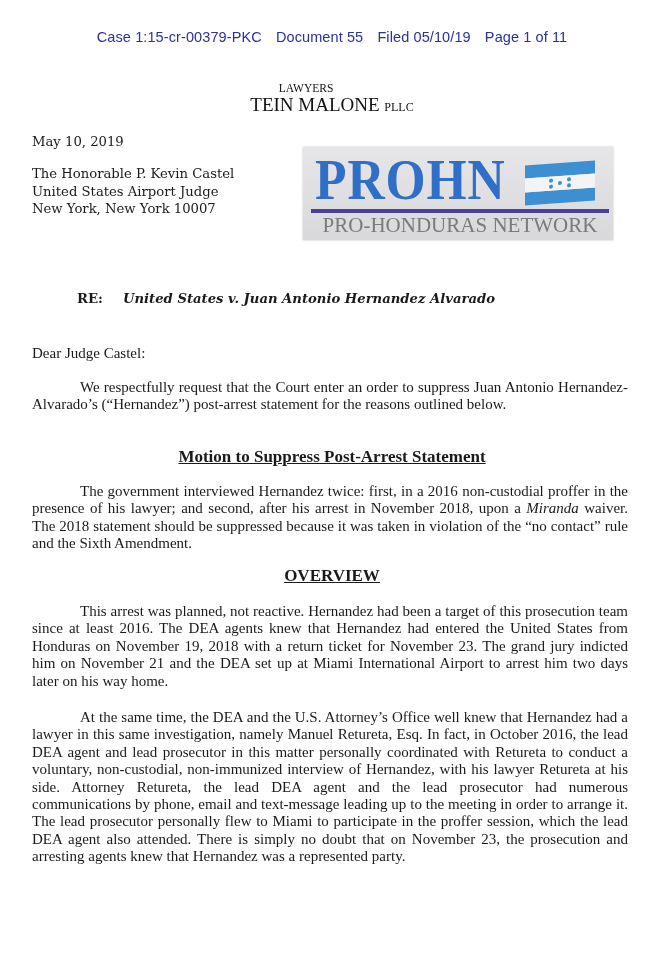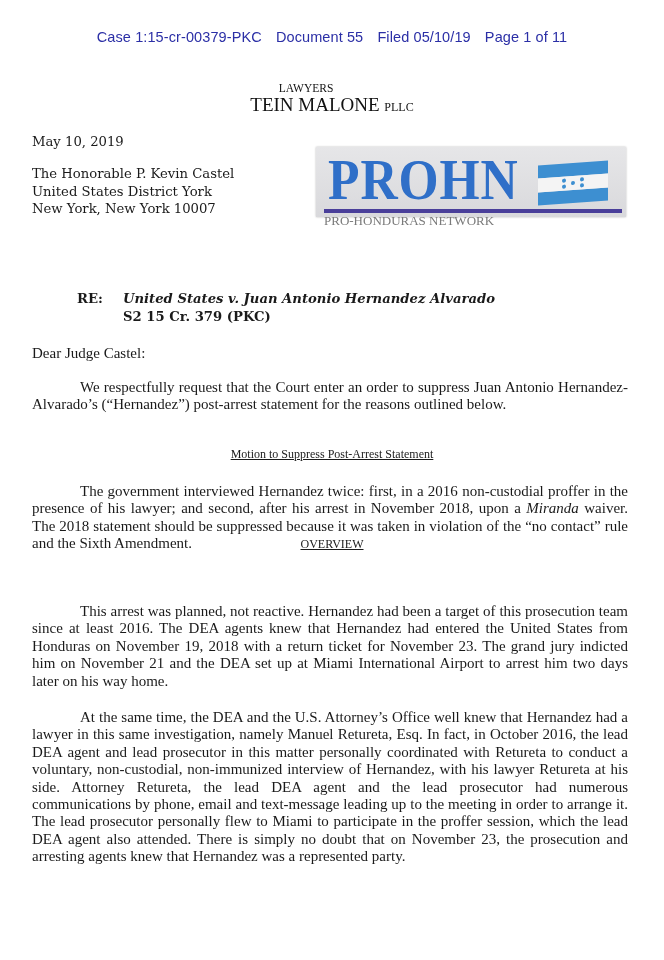--- a/index.html
+++ b/index.html
@@ -22,37 +22,37 @@
   .firm .pllc { font-size: 12px; }
   .lawyers {
     top: 82px; left: 0; width: 612px; text-align: center;
     font-family: "Liberation Serif", serif; font-size: 11.5px; color: #111;
   }
   .text { font-family: "DejaVu Serif", serif; font-size: 13.2px; line-height: 17.5px; }
   .date { top: 133px; left: 32px; }
   .addr { top: 165px; left: 32px; }
   .addr .via { font-weight: bold; font-style: italic; text-decoration: underline; }
   .logo {
-    top: 147px; left: 316px; width: 310px; height: 70px;
+    top: 147px; left: 303px; width: 310px; height: 93px;
     background: linear-gradient(#e6e6e8, #d9d9dc);
     box-shadow: 0 0 2px #bbb;
   }
   .logo .prohn {
     position: absolute; left: 12px; top: 4px;
     font-family: "Liberation Serif", serif; font-weight: bold;
     font-size: 56px; line-height: 58px; color: #2f6fc8; letter-spacing: 1px;
     transform: scaleX(0.92); transform-origin: left;
   }
   .logo .bar {
     position: absolute; left: 8px; top: 62px; width: 298px; height: 4px;
     background: #4a3f9a;
   }
   .logo .net {
-    position: absolute; left: 8px; top: 66px; width: 298px; 
-    font-family: "Liberation Serif", serif; font-size: 13px; color: #7a7a7a;
+    position: absolute; left: 8px; top: 66px; width: 298px; text-align: center;
+    font-family: "Liberation Serif", serif; font-size: 21px; color: #7a7a7a;
   }
   .logo .flag {
     position: absolute; left: 222px; top: 16px; width: 70px; height: 40px;
     transform: skewY(-4deg);
   }
   .flag .stripe { height: 13.33px; }
   .flag .blue { background: #3d8fd1; }
   .flag .white { background: #f4f4f4; position: relative; }
   .flag .star { position: absolute; width: 4px; height: 4px; background: #3d8fd1; border-radius: 50%; }
   .re { top: 290px; left: 77px; }
@@ -61,26 +61,26 @@
   .re .num { font-weight: bold; margin-left: 46px; }
   .dear { top: 345px; left: 32px; font-family: "Liberation Serif", serif; font-size: 15px; }
   .para {
     left: 32px; width: 596px; text-align: justify;
     font-family: "Liberation Serif", serif; font-size: 15px; line-height: 17.4px;
   }
   .para .ind { display: inline-block; width: 48px; }
   .p1 { top: 379px; }
   .heading {
     left: 0; width: 664px; text-align: center;
-    font-family: "Liberation Serif", serif; font-weight: normal; font-size: 12px;
+    font-family: "Liberation Serif", serif; font-weight: bold; font-size: 17px;
     text-decoration: underline;
   }
   .h1 { top: 447px; }
   .p2 { top: 483px; }
-  .h2 { top: 537px; }
+  .h2 { top: 566px; }
   .p3 { top: 603px; }
   .p4 { top: 709px; }
 </style>
 </head>
 <body>
 
 <div class="abs stamp">
   <span>Case 1:15-cr-00379-PKC</span>
   <span>Document 55</span>
   <span>Filed 05/10/19</span>
@@ -90,21 +90,21 @@
 <div class="abs firm">
   <span>TEIN MALONE</span>
   <span class="pllc">PLLC</span>
 </div>
 <div class="abs lawyers">LAWYERS</div>
 
 <div class="abs text date">May 10, 2019</div>
 
 <div class="abs text addr">
   <div>The Honorable P. Kevin Castel</div>
-  <div>United States District York</div>
+  <div>United States Airport Judge</div>
   <div>New York, New York 10007</div>
 </div>
 
 <div class="abs logo">
   <div class="prohn">PROHN</div>
   <div class="flag">
     <div class="stripe blue"></div>
     <div class="stripe white">
       <span class="star" style="left:33px;top:4.5px;"></span>
       <span class="star" style="left:24px;top:2px;"></span>
@@ -115,21 +115,20 @@
     <div class="stripe blue"></div>
   </div>
   <div class="bar"></div>
   <div class="net">PRO-HONDURAS NETWORK</div>
 </div>
 
 <div class="abs text re">
   <div>
     <span class="lab">RE:</span><span class="case">United States v. Juan Antonio Hernandez Alvarado</span>
   </div>
-  <div class="num">S2 15 Cr. 379 (PKC)</div>
 </div>
 
 <div class="abs dear">Dear Judge Castel:</div>
 
 <div class="abs para p1"><span class="ind"></span><span>We respectfully request that the Court enter an order to suppress Juan Antonio Hernandez-Alvarado’s (“Hernandez”) post-arrest statement for the reasons outlined below.</span></div>
 
 <div class="abs heading h1">Motion to Suppress Post-Arrest Statement</div>
 
 <div class="abs para p2"><span class="ind"></span><span>The government interviewed Hernandez twice:  first, in a 2016 non-custodial proffer in the presence of his lawyer; and second, after his arrest in November 2018, upon a </span><i>Miranda</i><span> waiver.  The 2018 statement should be suppressed because it was taken in violation of the “no contact” rule and the Sixth Amendment.</span></div>
 

